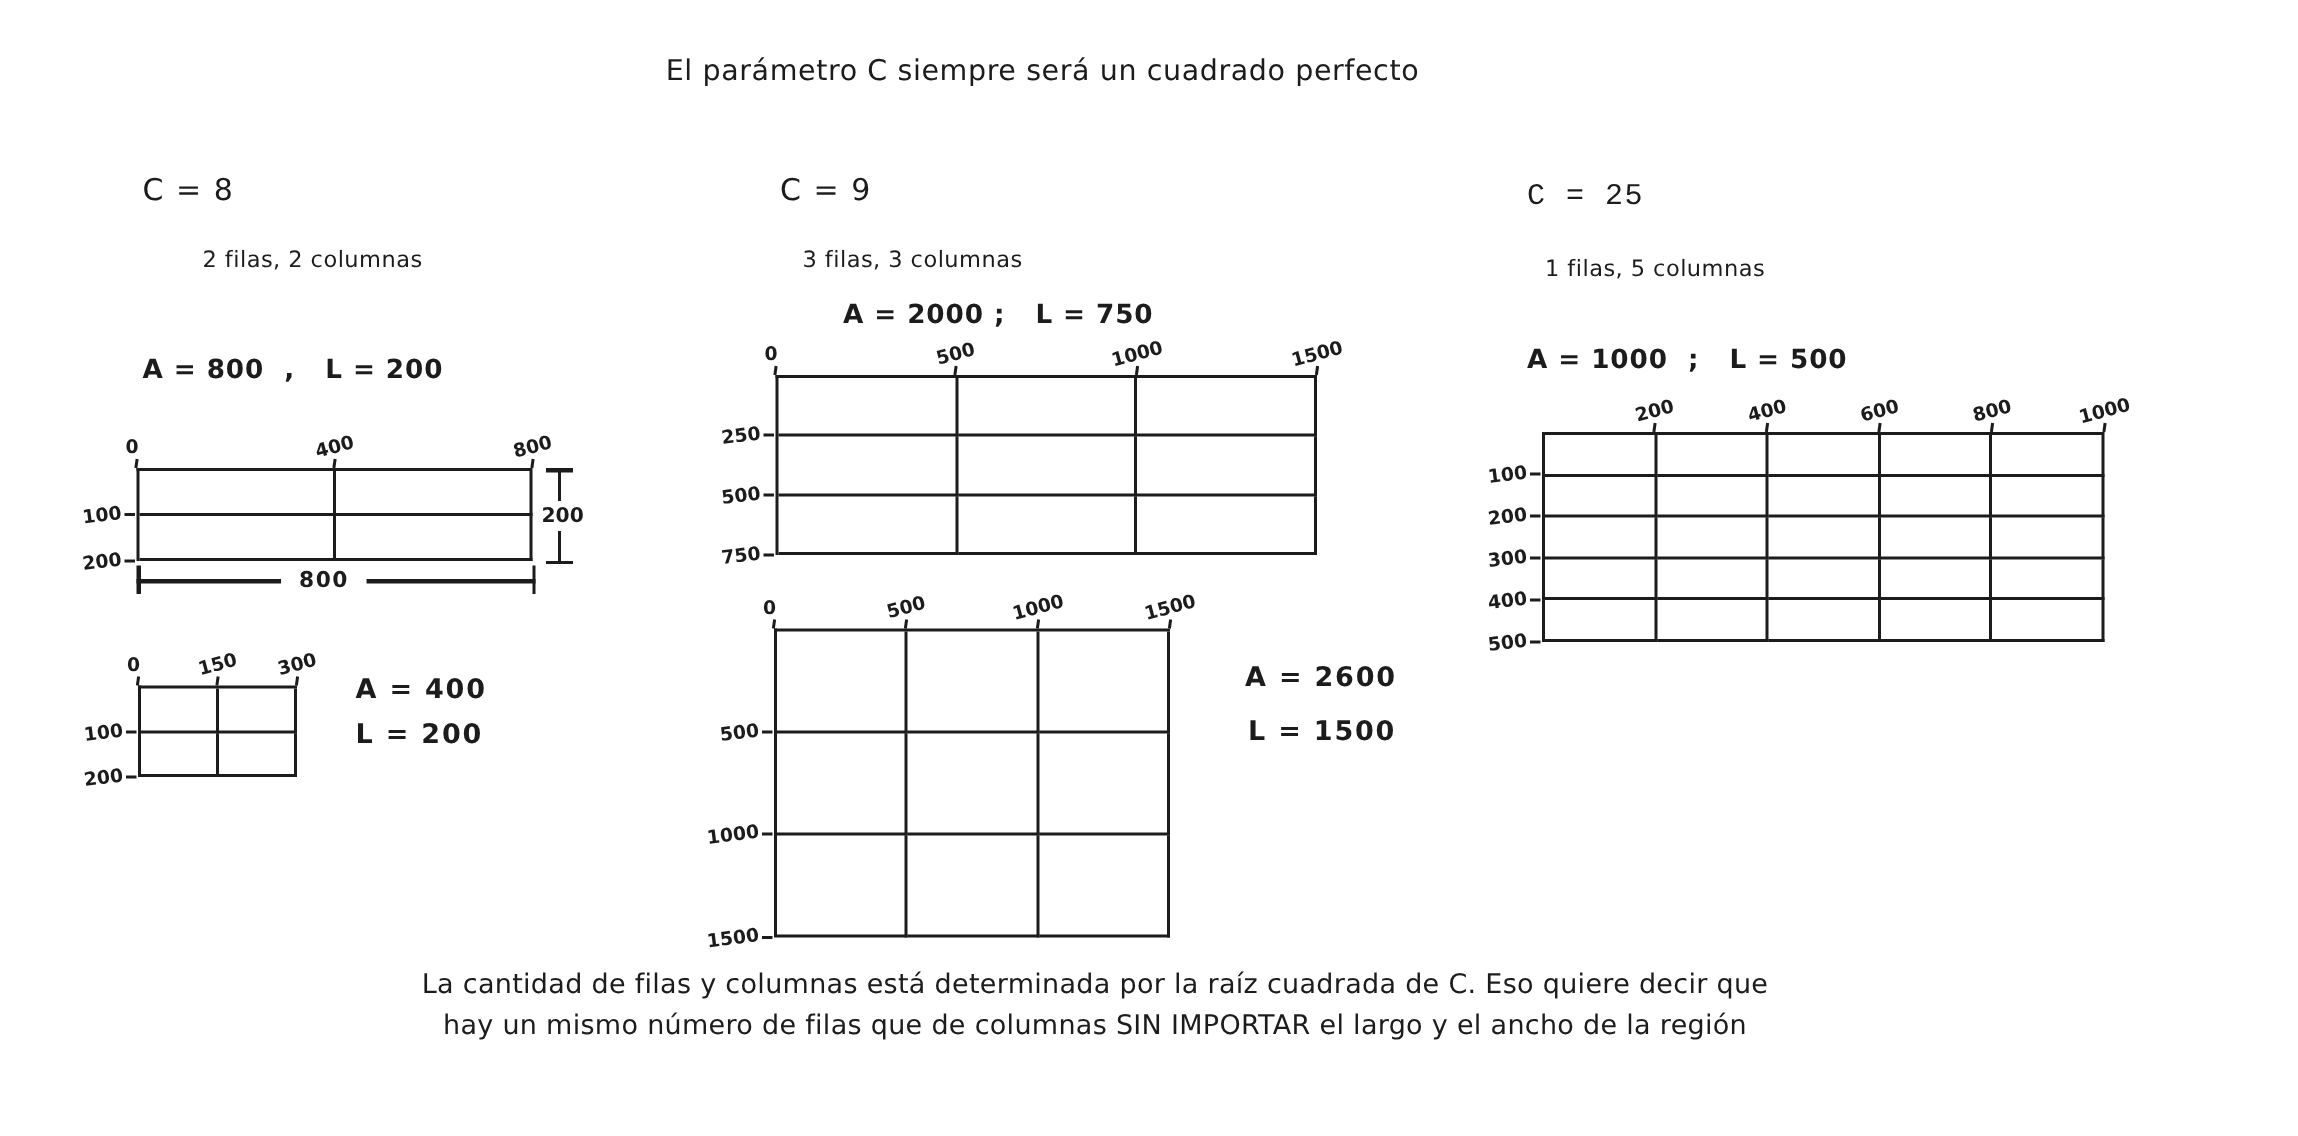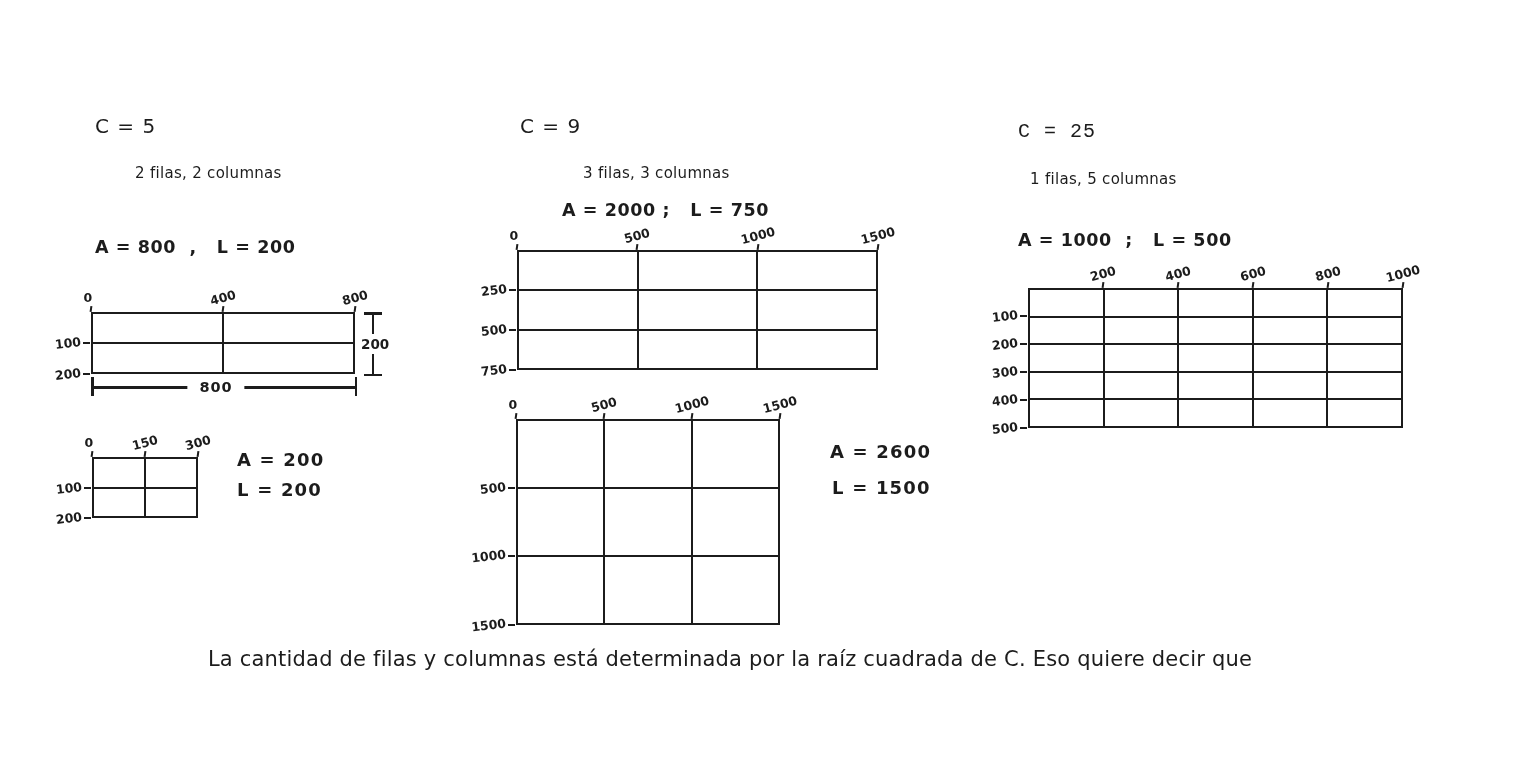--- a/index.html
+++ b/index.html
@@ -44,21 +44,21 @@
     position: absolute;
     font-size: 18px;
     font-weight: bold;
     letter-spacing: 1.2px;
     white-space: pre;
   }
   .footer {
     position: absolute;
     left: 100px; top: 644px; width: 1260px;
     text-align: center;
-    font-size: 21px;
+    font-size: 18px;
     line-height: 1.48;
     letter-spacing: 0.2px;
   }
   
   .grid-wrap { position: absolute; }
   .grid-box {
     position: absolute; inset: 0;
     display: grid;
     border-top: 2px solid var(--ink);
     border-left: 2px solid var(--ink);
@@ -108,22 +108,23 @@
     transform: translate(-50%, -50%);
     background: #fff; padding: 0 12px;
     font-size: 14.5px; font-weight: bold; letter-spacing: 1px;
   }
 </style>
 </head>
 <body>
 
 <div class="canvas">
 
-
-  <div class="h" style="left:95px; top:114px;">C = 5</div>
+  <div class="title">El parámetro C siempre será un cuadrado perfecto</div>
+
+  <div class="h" style="left:95px; top:114px;">C = 8</div>
   <div class="sub" style="left:135px; top:164px;">2 filas, 2 columnas</div>
   <div class="params" style="left:95px; top:237px;">A = 800  ,   L = 200</div>
 
   <div class="grid-wrap" style="left:91px; top:312px; width:264px; height:62px;">
       <div class="grid-box" style="grid-template-columns: repeat(2, 1fr); grid-template-rows: repeat(2, 1fr);">
         <div class="grid-cell"></div>
         <div class="grid-cell"></div>
         <div class="grid-cell"></div>
         <div class="grid-cell"></div>
       </div>
@@ -164,25 +165,25 @@
       <span class="axis-label axis-top origin" style="left: 0%;">0</span>
       <span class="tick-top" style="left: 50%;"></span>
       <span class="axis-label axis-top" style="left: 50%;">150</span>
       <span class="tick-top" style="left: 100%;"></span>
       <span class="axis-label axis-top" style="left: 100%;">300</span>
       <span class="tick-left" style="top: 50%;"></span>
       <span class="axis-label axis-left" style="top: 50%;">100</span>
       <span class="tick-left" style="top: 100%;"></span>
       <span class="axis-label axis-left" style="top: 100%;">200</span>
     </div>
-  <div class="side" style="left:237px; top:449px;">A = 200</div>
+  <div class="side" style="left:237px; top:449px;">A = 400</div>
   <div class="side" style="left:237px; top:479px;">L = 200</div>
 
   <div class="h" style="left:520px; top:114px;">C = 9</div>
-  <div class="sub" style="left:535px; top:164px;margin-left:48px;">3 filas, 3 columnas</div>
+  <div class="sub" style="left:535px; top:164px;">3 filas, 3 columnas</div>
   <div class="params" style="left:562px; top:200px;">A = 2000 ;   L = 750</div>
 
   <div class="grid-wrap" style="left:517px; top:250px; width:361px; height:120px;">
       <div class="grid-box" style="grid-template-columns: repeat(3, 1fr); grid-template-rows: repeat(3, 1fr);">
         <div class="grid-cell"></div>
         <div class="grid-cell"></div>
         <div class="grid-cell"></div>
         <div class="grid-cell"></div>
         <div class="grid-cell"></div>
         <div class="grid-cell"></div>
@@ -285,15 +286,16 @@
       <span class="tick-left" style="top: 60%;"></span>
       <span class="axis-label axis-left" style="top: 60%;">300</span>
       <span class="tick-left" style="top: 80%;"></span>
       <span class="axis-label axis-left" style="top: 80%;">400</span>
       <span class="tick-left" style="top: 100%;"></span>
       <span class="axis-label axis-left" style="top: 100%;">500</span>
     </div>
 
   <div class="footer">
     <div>La cantidad de filas y columnas está determinada por la raíz cuadrada de C. Eso quiere decir que</div>
+    <div>hay un mismo número de filas que de columnas SIN IMPORTAR el largo y el ancho de la región</div>
   </div>
 
 </div>
 
 </body></html>

